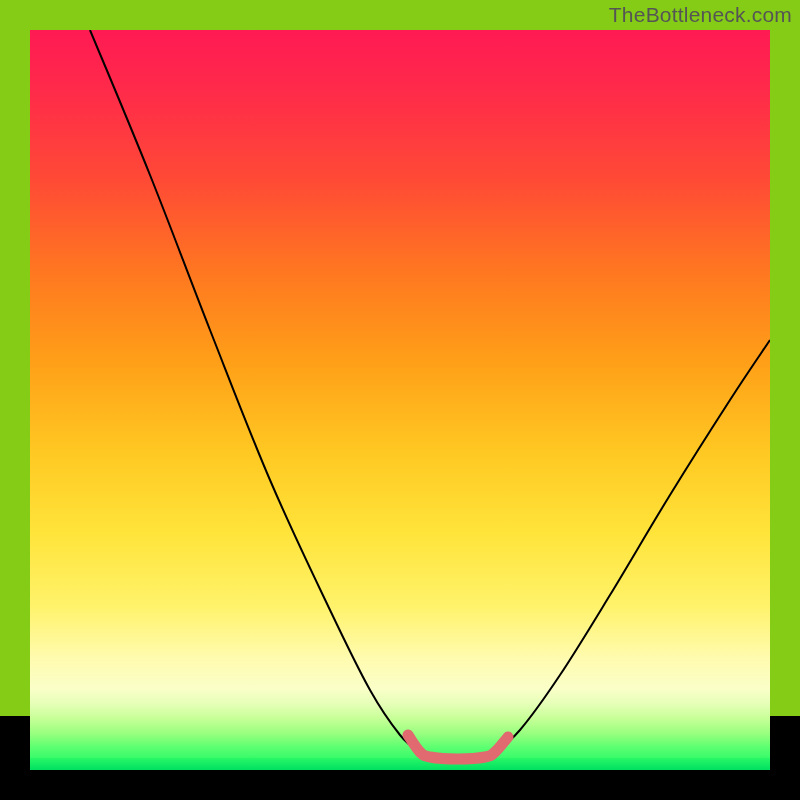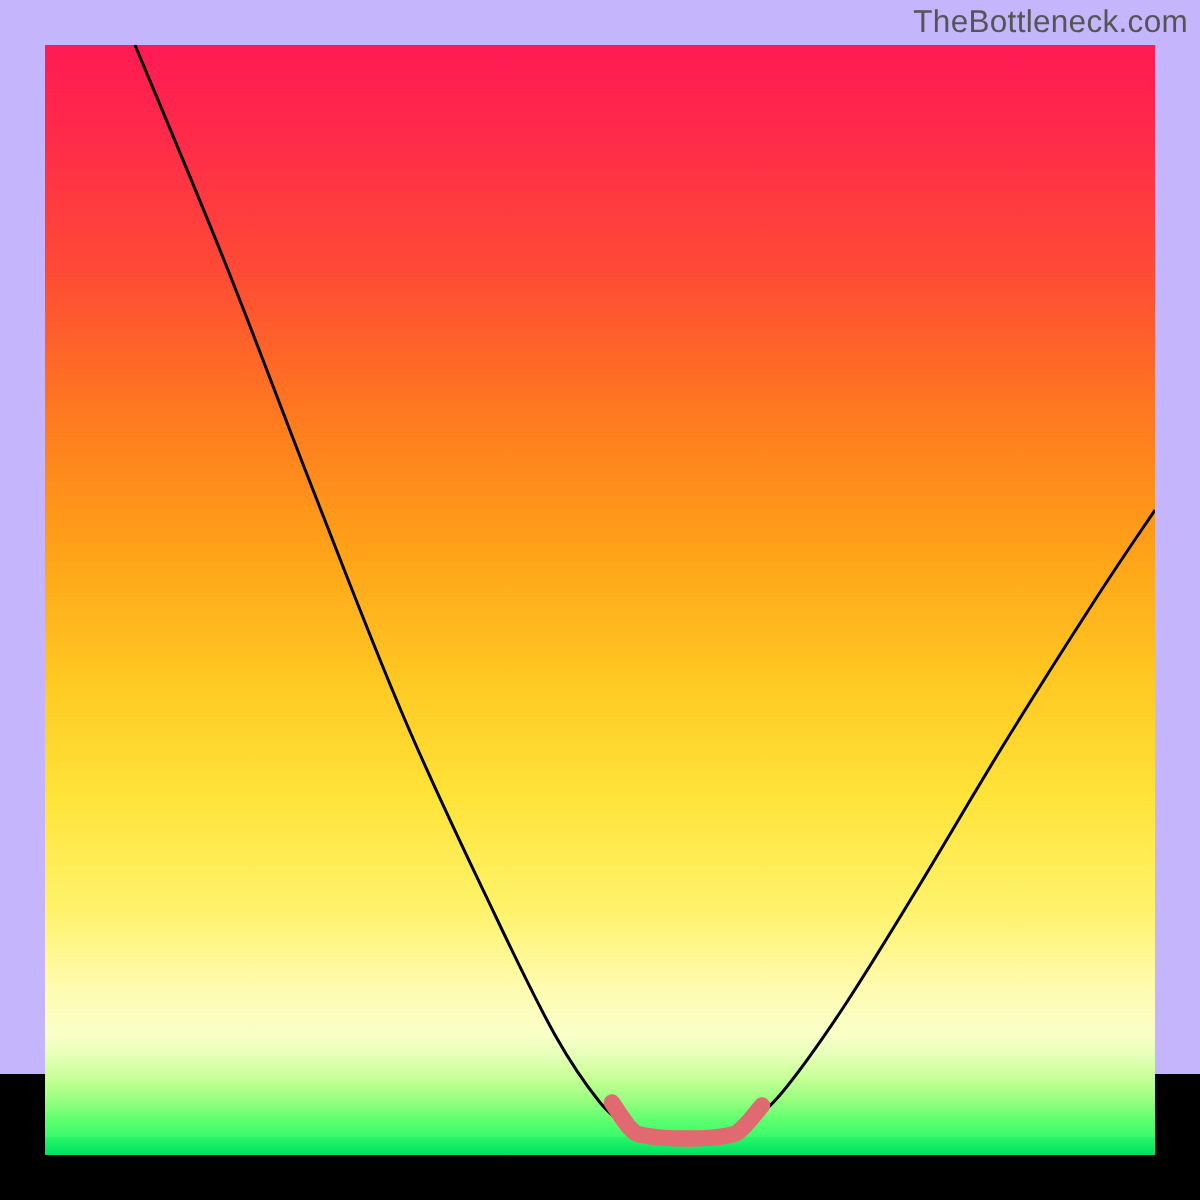--- a/index.html
+++ b/index.html
@@ -8,21 +8,21 @@
     width: 800px;
     height: 800px;
     background: #000;
     overflow: hidden;
     font-family: Arial, Helvetica, sans-serif;
   }
   .frame {
     position: relative;
     width: 800px;
     height: 716px;
-    background: #c4b5fd;
+    background: #84cc16;
   }
   .plot-area {
     position: absolute;
     left: 30px;
     top: 30px;
     width: 740px;
     height: 740px;
     overflow: hidden;
   }
   .gradient {

